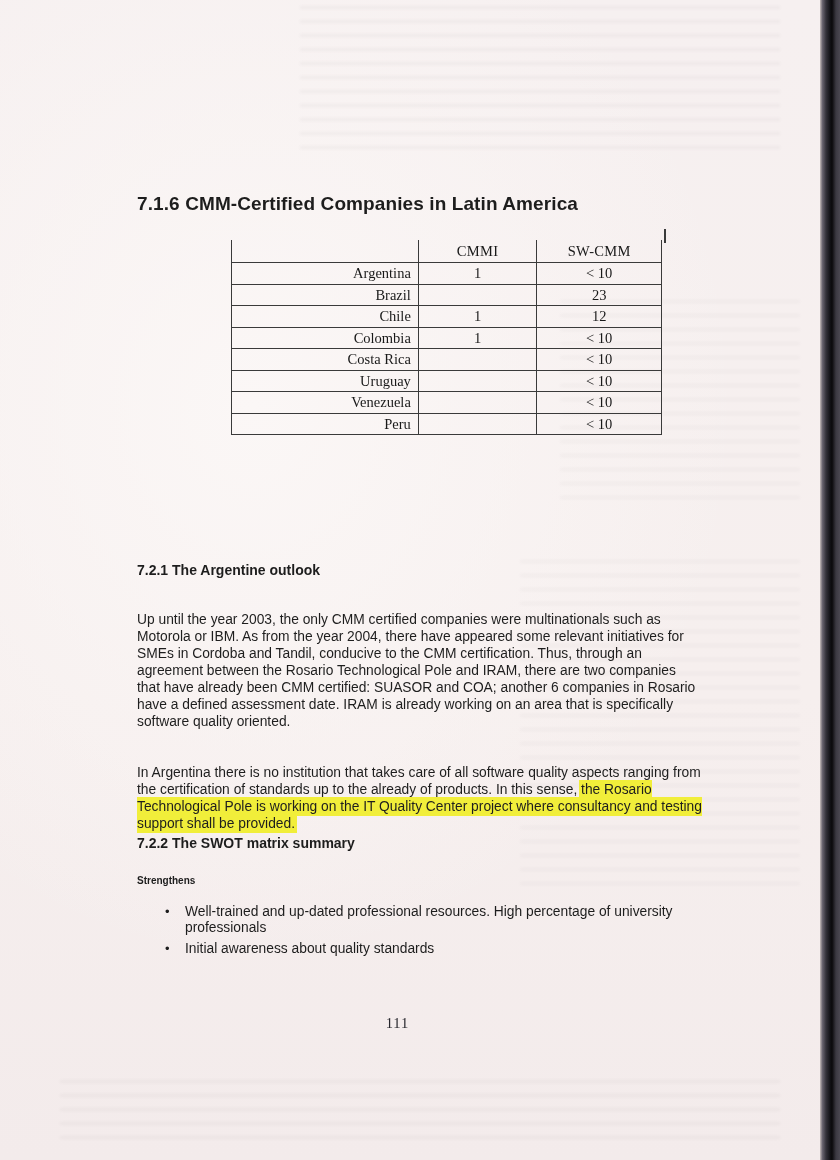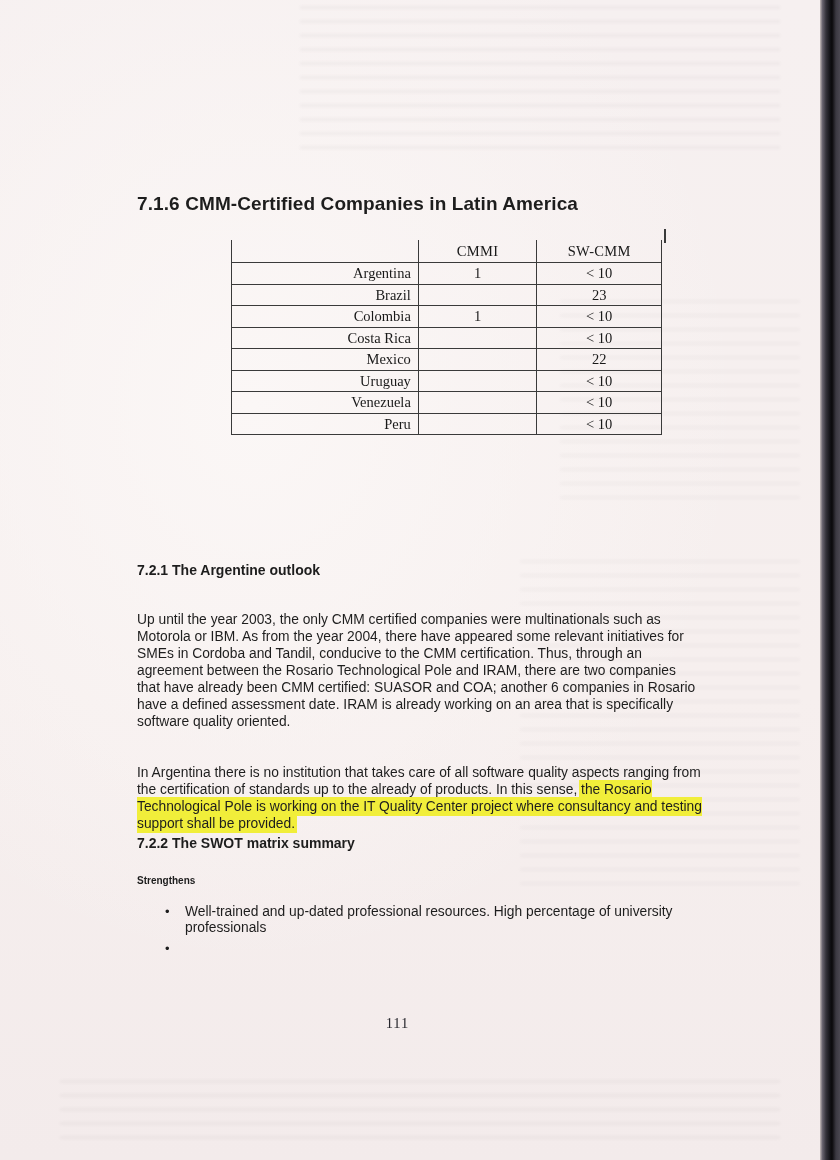--- a/index.html
+++ b/index.html
@@ -86,33 +86,33 @@
         <td class="country">Argentina</td>
         <td class="num">1</td>
         <td class="num">&lt; 10</td>
       </tr>
       <tr>
         <td class="country">Brazil</td>
         <td class="num"></td>
         <td class="num">23</td>
       </tr>
       <tr>
+        <td class="country">Chile</td>
+        <td class="num">1</td>
+        <td class="num">12</td>
+      </tr>
+      <tr>
         <td class="country">Colombia</td>
         <td class="num">1</td>
         <td class="num">&lt; 10</td>
       </tr>
       <tr>
         <td class="country">Costa Rica</td>
         <td class="num"></td>
         <td class="num">&lt; 10</td>
-      </tr>
-      <tr>
-        <td class="country">Mexico</td>
-        <td class="num"></td>
-        <td class="num">22</td>
       </tr>
       <tr>
         <td class="country">Uruguay</td>
         <td class="num"></td>
         <td class="num">&lt; 10</td>
       </tr>
       <tr>
         <td class="country">Venezuela</td>
         <td class="num"></td>
         <td class="num">&lt; 10</td>
@@ -137,19 +137,20 @@
 
   <div class="strengths">Strengthens</div>
 
   <ul class="bullets">
     <li>
       <span class="bullet-dot">•</span>
       <span class="bullet-text">Well-trained and up-dated professional resources.  High percentage of university professionals</span>
     </li>
     <li>
       <span class="bullet-dot">•</span>
+      <span class="bullet-text">Initial awareness about quality standards</span>
     </li>
   </ul>
 
   <div class="pagenum">111</div>
 
   <div class="edge-strip"></div>
 </div>
 
 </body></html>

